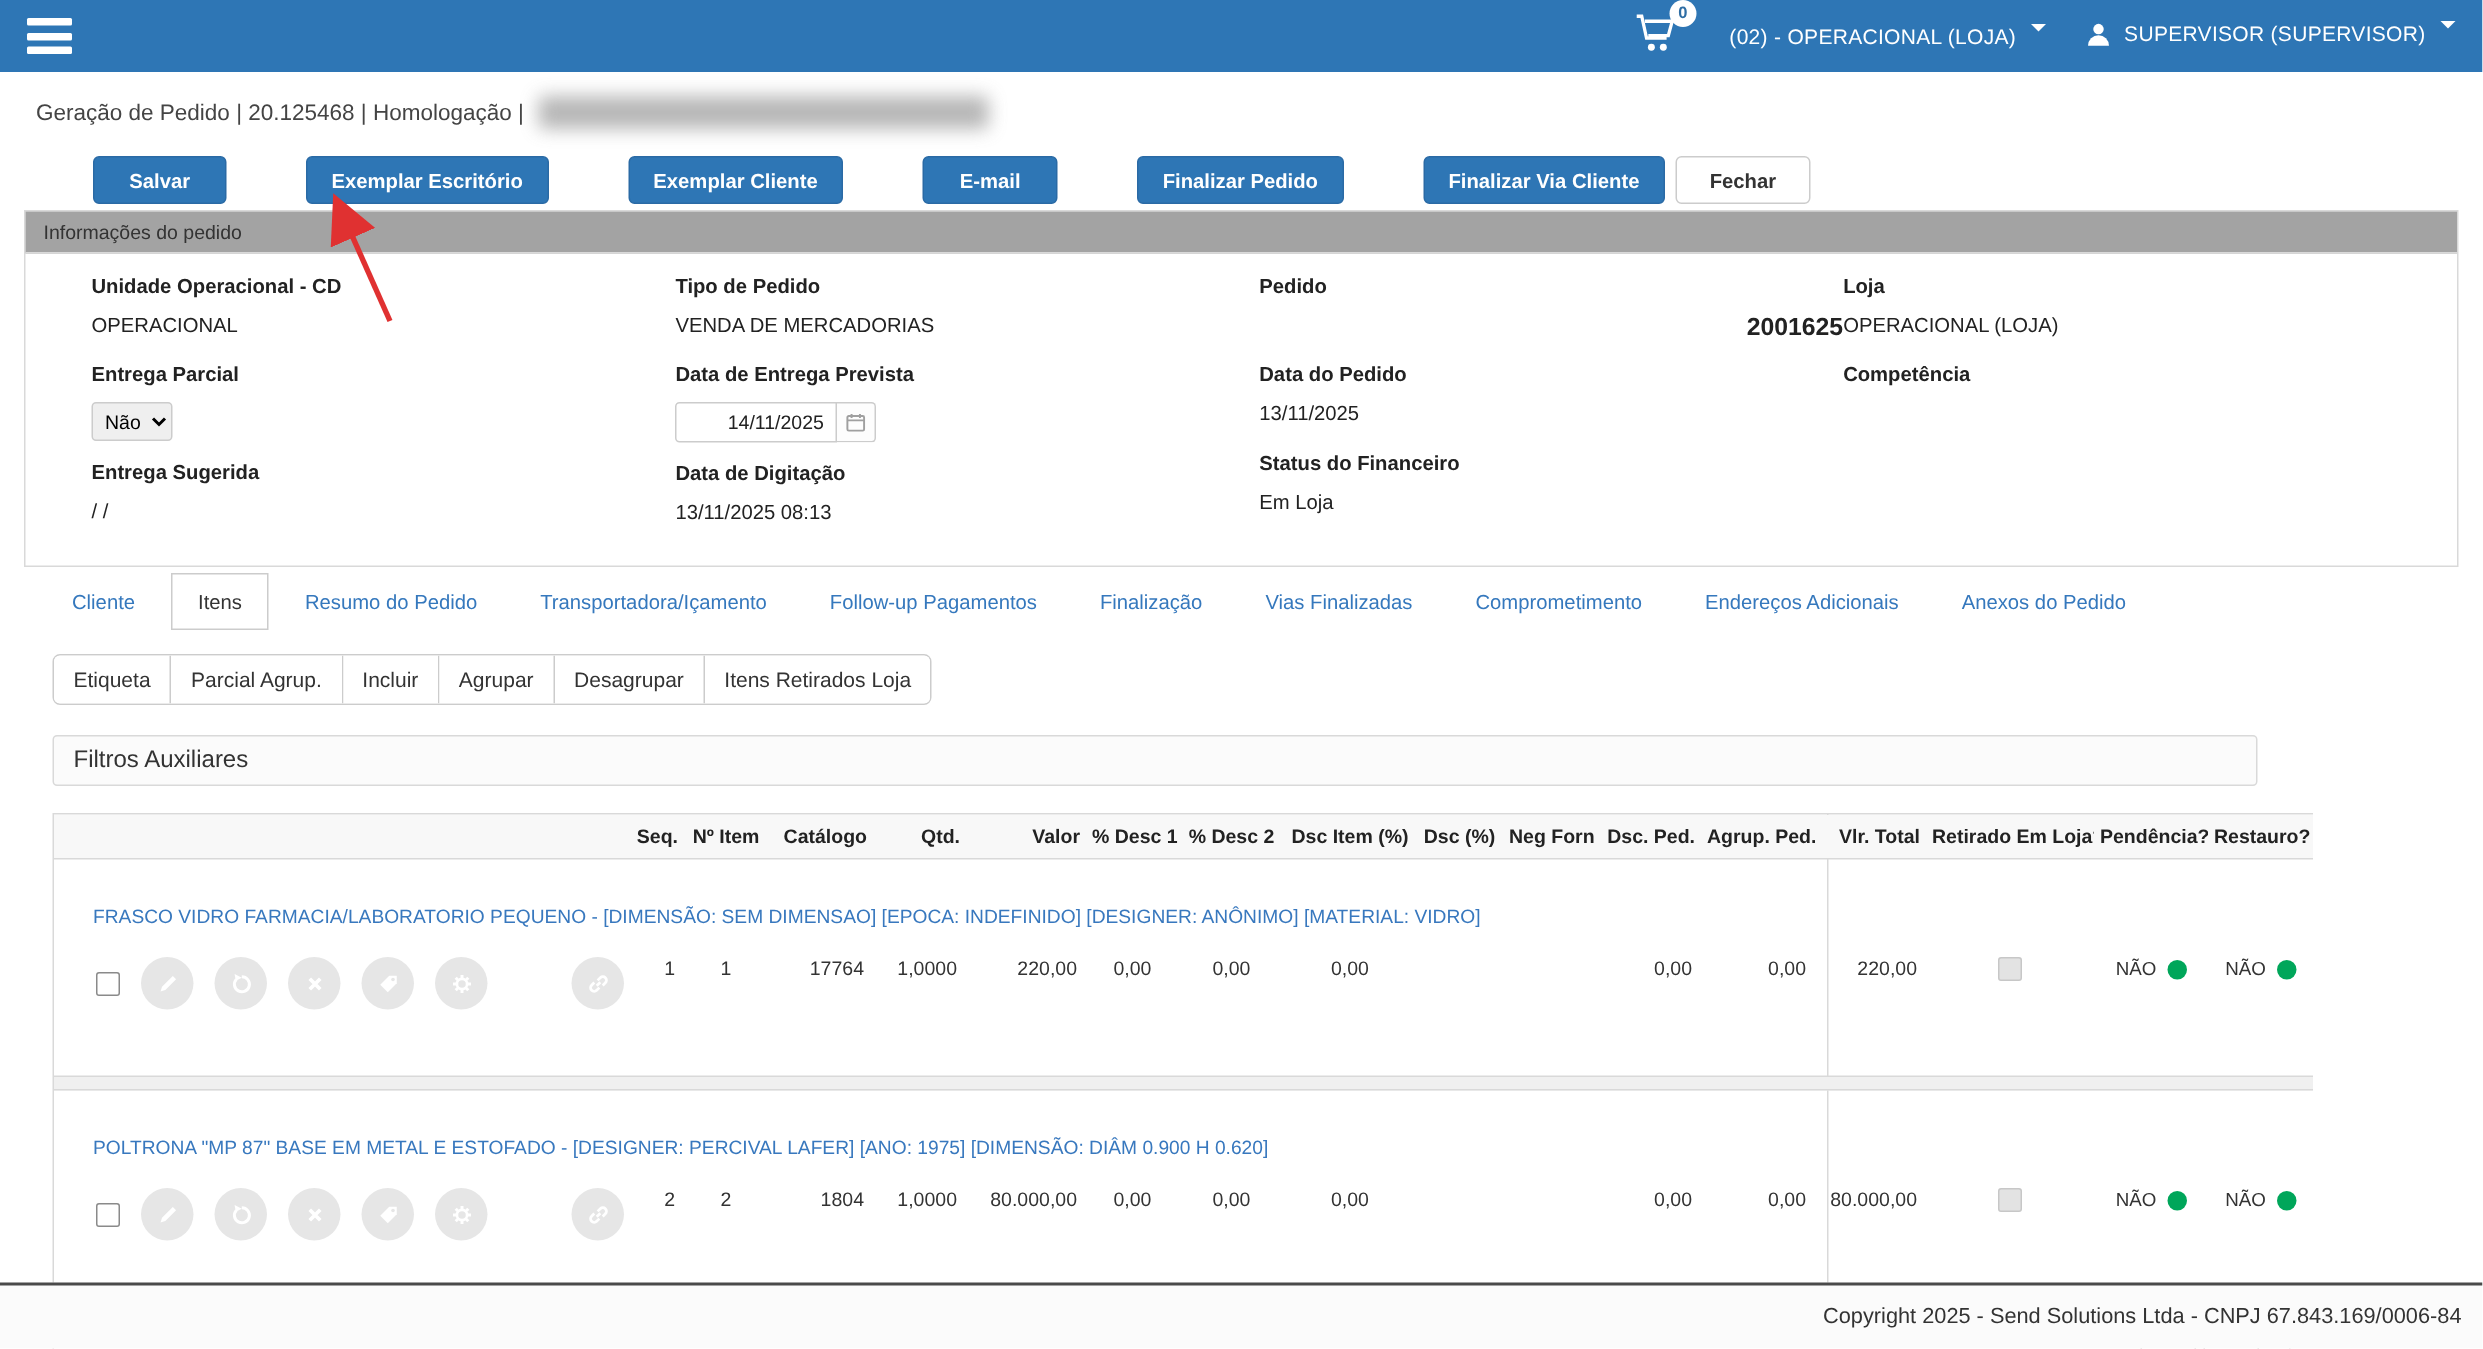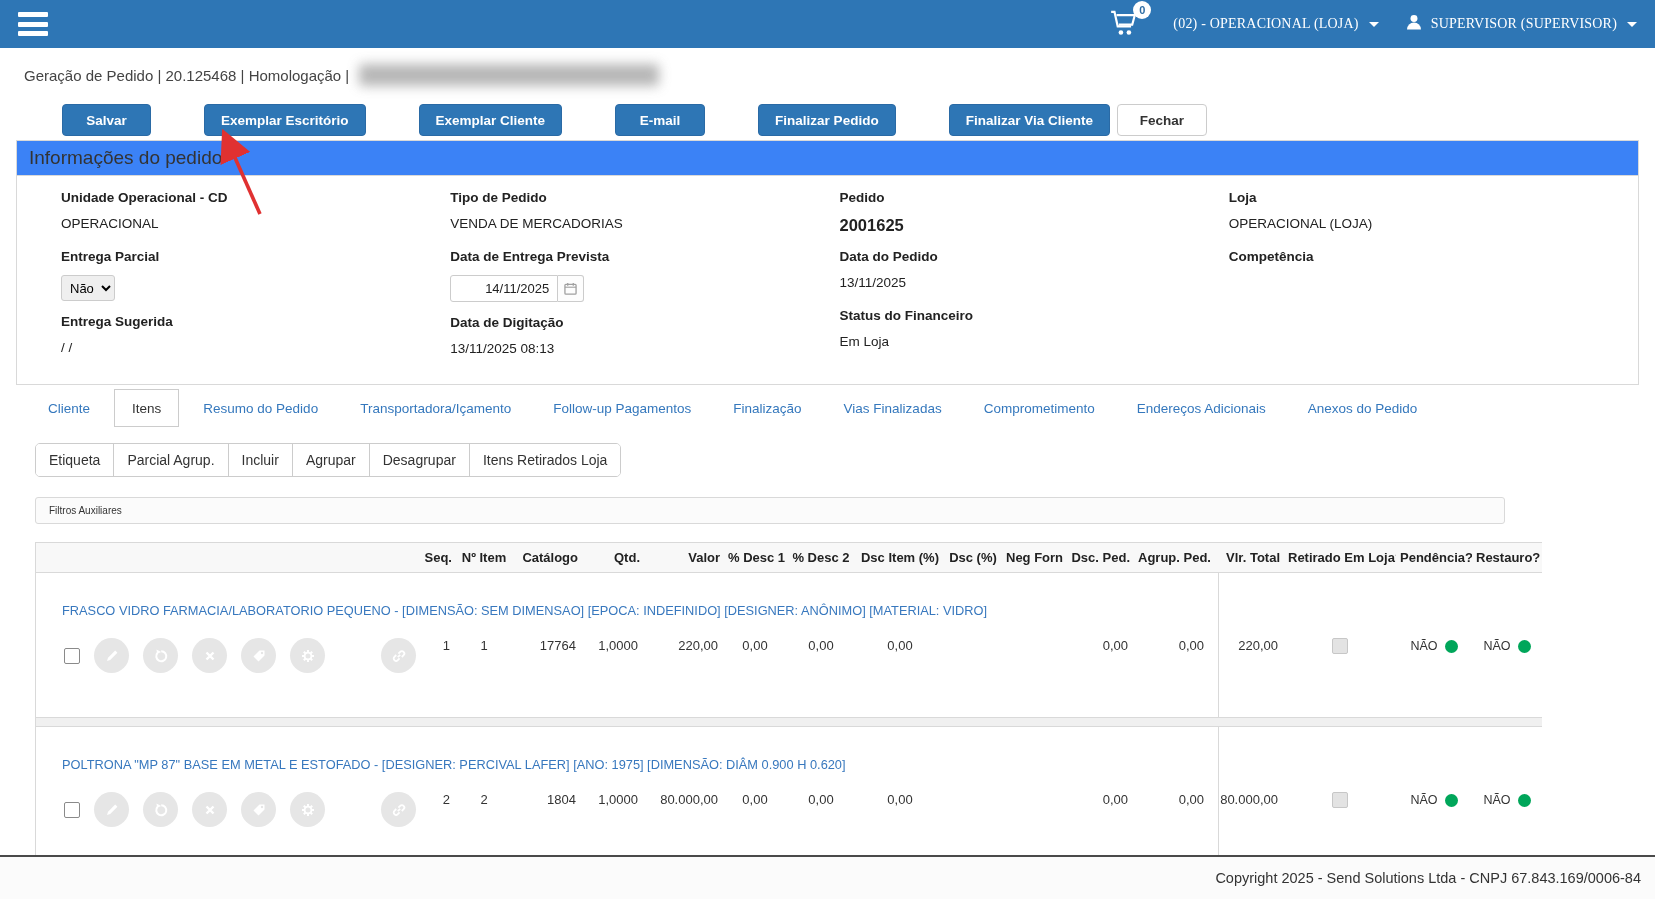--- a/index.html
+++ b/index.html
@@ -15,54 +15,54 @@
   
   .topbar{height:48px;background:var(--topbar);display:flex;align-items:center;padding:0 18px;color:#fff;}
   .hamburger{width:30px;height:24px;display:flex;flex-direction:column;justify-content:space-between;cursor:pointer;}
   .hamburger span{height:5px;background:#fff;border-radius:1px;}
   .topbar-right{margin-left:auto;display:flex;align-items:center;gap:26px;}
   .cart-wrap{position:relative;padding-right:8px;cursor:pointer;}
   .cart-badge{
     position:absolute;top:-8px;right:-4px;width:18px;height:18px;border-radius:50%;
     background:#fff;color:#2e6da4;font-size:11px;font-weight:bold;display:flex;align-items:center;justify-content:center;
   }
-  .top-menu{display:flex;align-items:center;gap:8px;font-size:14px;letter-spacing:.2px;cursor:pointer;white-space:nowrap;font-family:Liberation Serif, serif;}
+  .top-menu{display:flex;align-items:flex-start;gap:8px;font-size:14px;letter-spacing:.2px;cursor:pointer;white-space:nowrap;}
   .caret{width:0;height:0;border-left:5px solid transparent;border-right:5px solid transparent;border-top:5px solid #fff;margin-left:2px;}
   
   .breadcrumb-row{display:flex;align-items:center;padding:16px 0 10px 24px;font-size:15px;color:#444;}
   .redacted{width:300px;height:22px;margin-left:10px;background:#9f9f9f;border-radius:3px;filter:blur(6px);opacity:.75;}
   
   .toolbar{display:flex;gap:7px;padding:8px 0 0 16px;}
   .btn{height:32px;padding:0 16px;border-radius:4px;font-size:13.5px;font-weight:bold;cursor:pointer;display:inline-flex;align-items:center;justify-content:center;}
   .btn-primary{background:var(--topbar);border:1px solid #2a6aa5;color:#fff;margin-left:46px;}
   .btn-default{background:#fff;border:1px solid #ccc;color:#333;}
   .btn.w-salvar{min-width:89px}.btn.w-fechar{min-width:90px}
   
   .panel{border:1px solid var(--border);margin:4px 16px 0 16px;}
-  .panel-header{background:#3b82f6;border-bottom:1px solid var(--border);padding:6px 12px;font-size:19px;color:#333;}
+  .panel-header{background:#a3a3a3;border-bottom:1px solid var(--border);padding:6px 12px;font-size:13px;color:#333;}
   .panel-body{display:grid;grid-template-columns:repeat(4,1fr);padding:14px 20px 10px 44px;}
   .field{margin-bottom:13px;min-height:46px;}
   .flabel{font-size:13.5px;font-weight:bold;color:#222;margin-bottom:11px;}
   .fvalue{font-size:13.5px;color:#222;}
-  .fvalue.big{font-size:16.5px;font-weight:bold;}
+  .fvalue.big{font-size:16.5px;font-weight:bold;text-align:right;}
   .date-wrap{display:flex;align-items:center;}
   .date-input{width:108px;height:27px;border:1px solid #ccc;border-radius:3px 0 0 3px;font-size:13px;text-align:right;padding:0 8px;font-family:"Liberation Sans",sans-serif;color:#222;}
   .cal-btn{width:26px;height:27px;border:1px solid #ccc;border-left:none;background:#fdfdfd;border-radius:0 3px 3px 0;display:flex;align-items:center;justify-content:center;cursor:pointer;}
   select.small{height:26px;font-size:13px;border:1px solid #ccc;border-radius:3px;padding:0 4px;font-family:"Liberation Sans",sans-serif;}
   
   .tabs{display:flex;align-items:stretch;padding:4px 0 0 30px;height:42px;}
   .tab{display:flex;align-items:center;padding:0 17px;font-size:13.5px;color:var(--link_blue);cursor:pointer;border:1px solid transparent;margin-right:6px;white-space:nowrap;}
   .tab.active{color:#333;border:1px solid #ccc;background:#fff;}
   
   .group-row{padding:16px 0 0 35px;}
   .btn-group{display:inline-flex;border:1px solid #ccc;border-radius:5px;overflow:hidden;background:#fff;}
   .gbtn{padding:8px 13px;font-size:14px;color:#333;background:#fff;border:none;border-right:1px solid #ccc;cursor:pointer;font-family:"Liberation Sans",sans-serif;}
   .gbtn:last-child{border-right:none;}
   
-  .filters{margin:20px 150px 0 35px;border:1px solid var(--border);background:#fbfbfb;border-radius:3px;padding:7px 13px;font-size:10px;color:#333;width:1470px;}
+  .filters{margin:20px 150px 0 35px;border:1px solid var(--border);background:#fbfbfb;border-radius:3px;padding:7px 13px;font-size:16px;color:#333;width:1470px;}
   
   .table-wrap{margin:18px 0 0 35px;width:1184px;border-left:1px solid var(--border);border-right:1px solid var(--border);}
   table.items{width:100%;border-collapse:collapse;table-layout:fixed;font-size:13px;}
   table.items th{
     background:#f8f8f8;border-top:1px solid var(--border);border-bottom:1px solid var(--border);
     font-size:13px;font-weight:bold;color:#222;padding:7px 4px;white-space:nowrap;overflow:hidden;
   }
   th.num,td.num{text-align:right;padding-right:6px;}
   th.ctr,td.ctr{text-align:center;}
   td{vertical-align:top;padding:2px 4px;}

